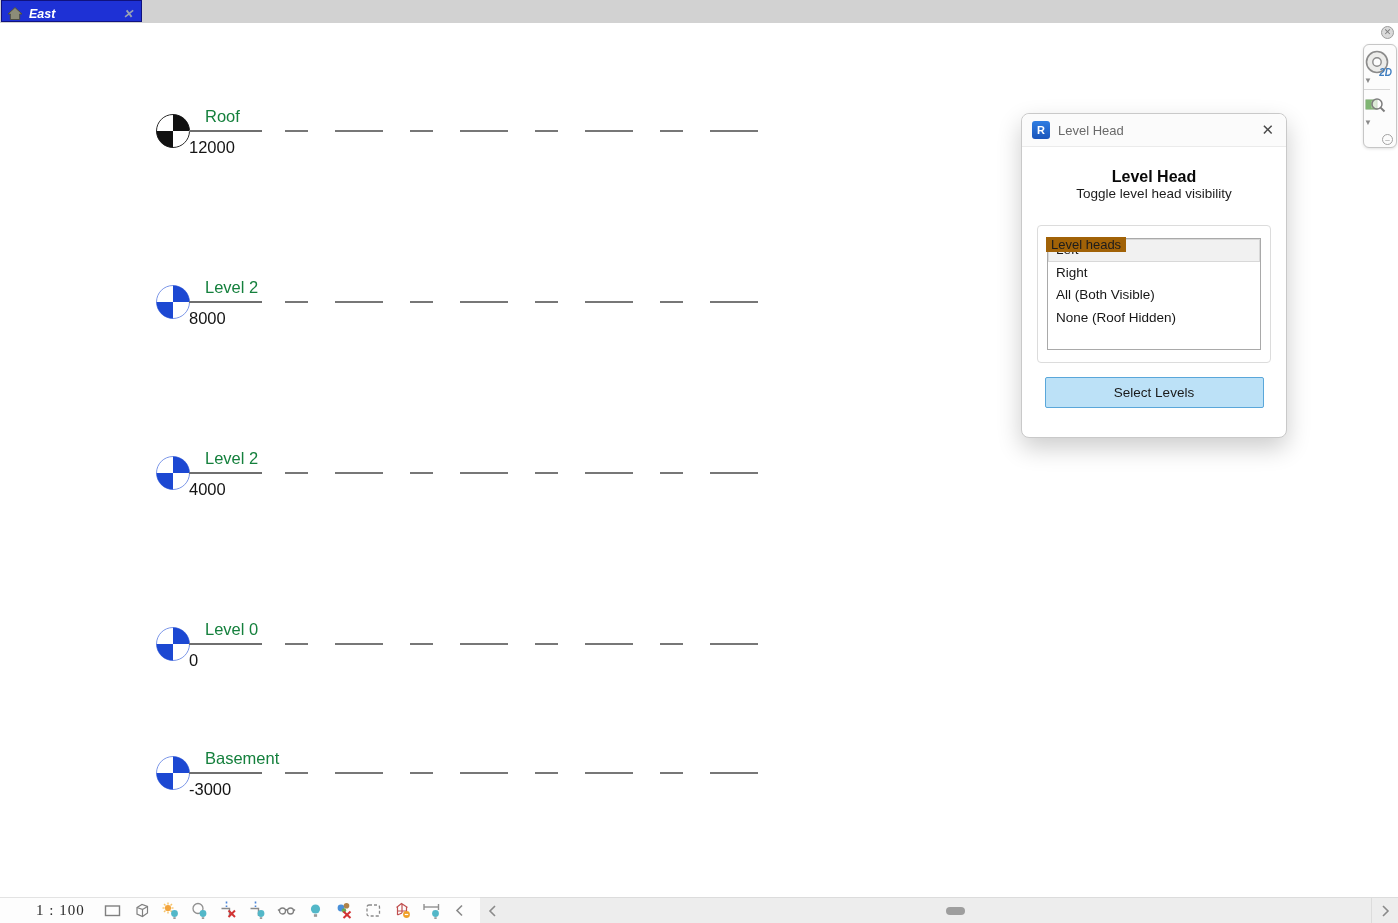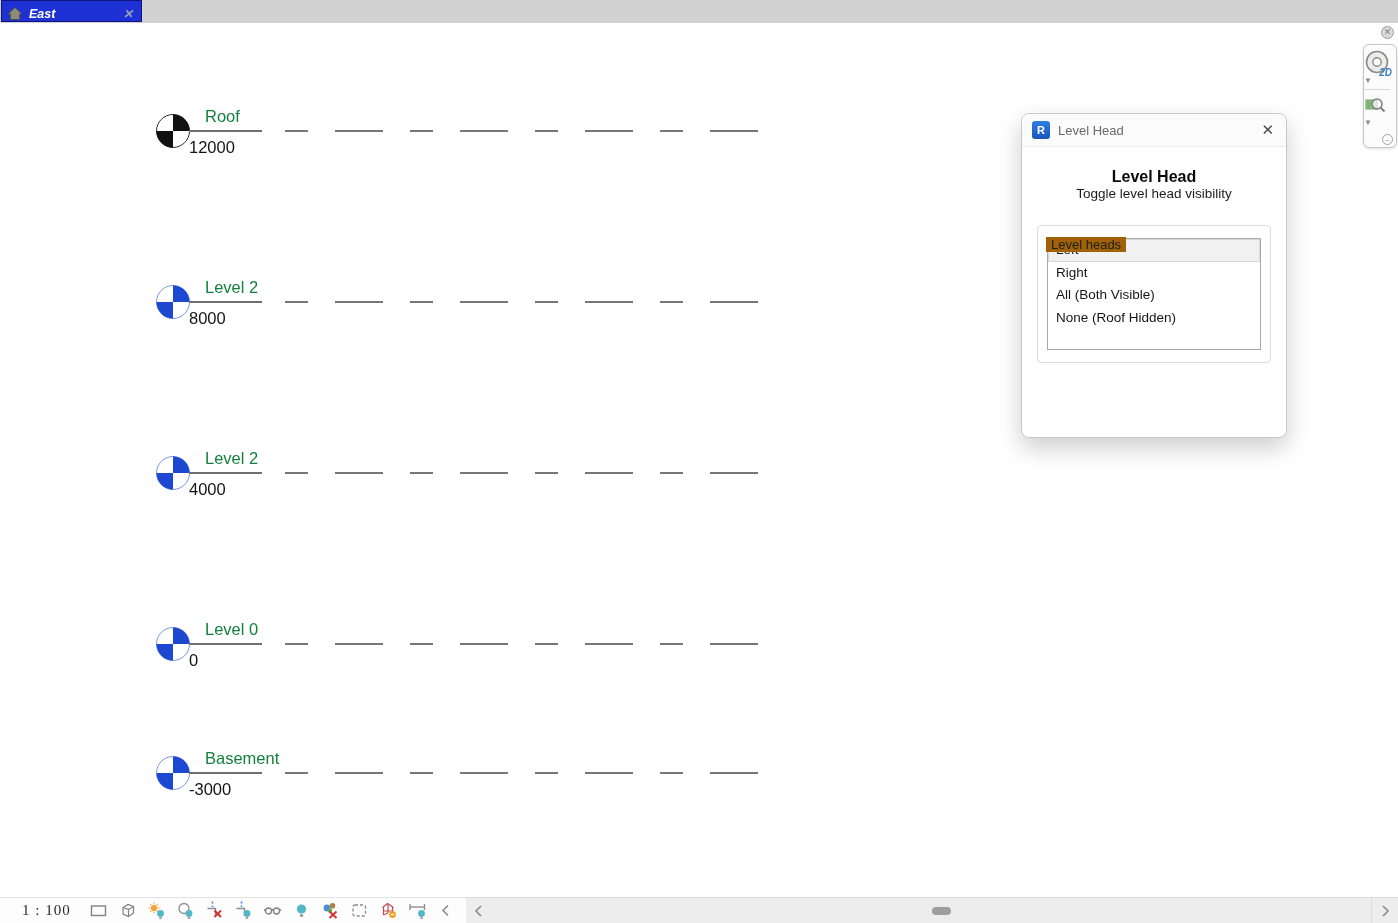--- a/index.html
+++ b/index.html
@@ -55,21 +55,21 @@
   .nav-arrow{color:#8a8a8a;font-size:8px;line-height:8px;margin-top:2px;cursor:pointer;}
   .nav-divider{width:26px;height:1px;background:#d8d8d8;margin-top:4px;}
   .nav-zoom{margin-top:3px;width:24px;height:24px;cursor:pointer;}
   .nav-bottom-circle{position:absolute;right:3px;bottom:2px;width:11px;height:11px;border-radius:50%;
                      border:1px solid #a2a2a2;color:#8a8a8a;font-size:8px;line-height:9px;text-align:center;
                      box-sizing:border-box;cursor:pointer;}
 
   
   .bottom-bar{position:absolute;left:0;bottom:0;width:100%;height:26px;display:flex;align-items:stretch;
               border-top:1px solid #e3e3e3;background:#fdfdfd;box-sizing:border-box;}
-  .vcb{display:flex;align-items:center;padding-left:22px;background:#fdfdfd;}
+  .vcb{display:flex;align-items:center;padding-left:36px;background:#fdfdfd;}
   .vcb-scale{font-family:"Liberation Serif",serif;font-size:15px;color:#2a2a2a;letter-spacing:1px;
              margin-right:18px;cursor:pointer;}
   .vcb-btn{width:19px;height:19px;margin-right:10px;display:flex;align-items:center;justify-content:center;cursor:pointer;}
   .scroll-region{position:relative;flex:1;background:#ededed;border-top:1px solid #dcdcdc;margin-top:-1px;}
   .scroll-left{position:absolute;left:2px;top:0;width:22px;height:100%;display:flex;align-items:center;
                justify-content:center;cursor:pointer;}
   .scroll-thumb{position:absolute;left:466px;top:9px;width:19px;height:8px;border-radius:4px;background:#9e9e9e;cursor:grab;}
   .scroll-right{position:absolute;right:0;top:0;width:26px;height:100%;border-left:1px solid #dcdcdc;
                 display:flex;align-items:center;justify-content:center;cursor:pointer;}
 </style>
@@ -158,20 +158,21 @@
     <div class="dlg-subtitle">Toggle level head visibility</div>
     <div class="groupbox">
       <div class="groupbox-label">Level heads</div>
       <div class="listbox">
         <div class="list-item selected">Left</div>
         <div class="list-item">Right</div>
         <div class="list-item">All (Both Visible)</div>
         <div class="list-item">None (Roof Hidden)</div>
       </div>
     </div>
+    <button class="select-btn">Select Levels</button>
   </div>
 
   <div class="nav-collapse">✕</div>
   <div class="nav-panel">
     <div class="nav-wheel">
       <svg width="26" height="26" viewBox="0 0 26 26">
         <circle cx="13" cy="13" r="10.5" fill="#ececea" stroke="#8b8b8b" stroke-width="1.6"></circle>
         <circle cx="13" cy="13" r="4.2" fill="#fcfcfc" stroke="#8b8b8b" stroke-width="1.4"></circle>
       </svg>
       <span class="nav-2d">2D</span>

